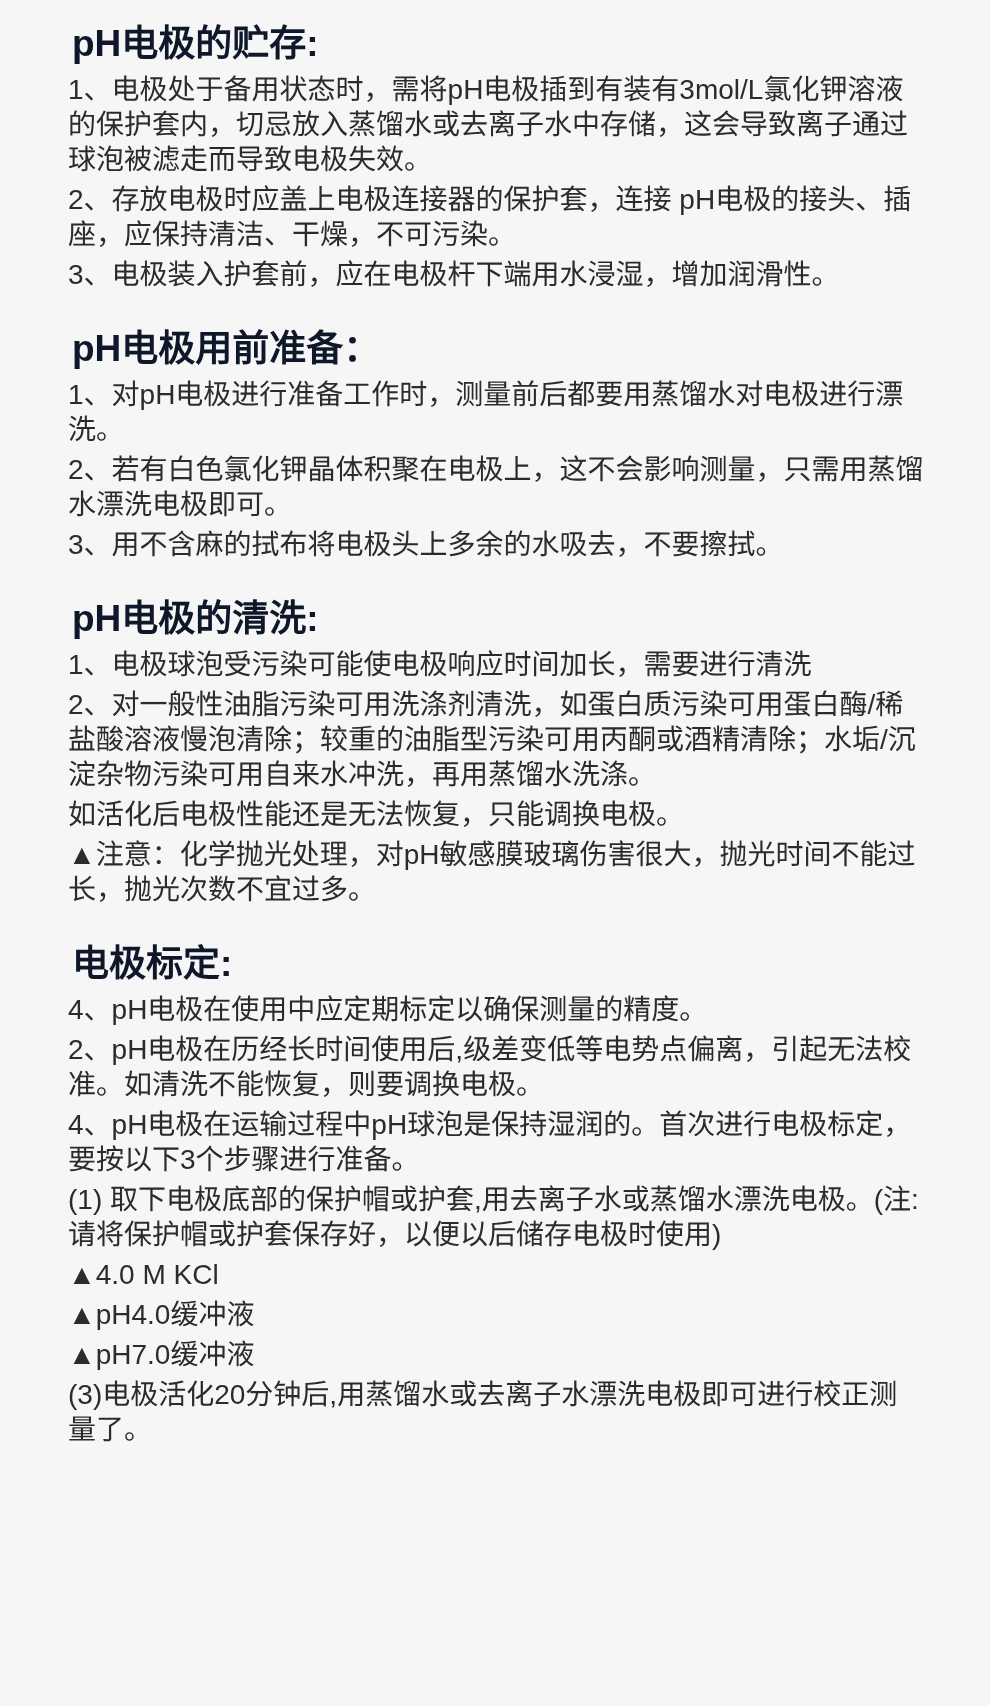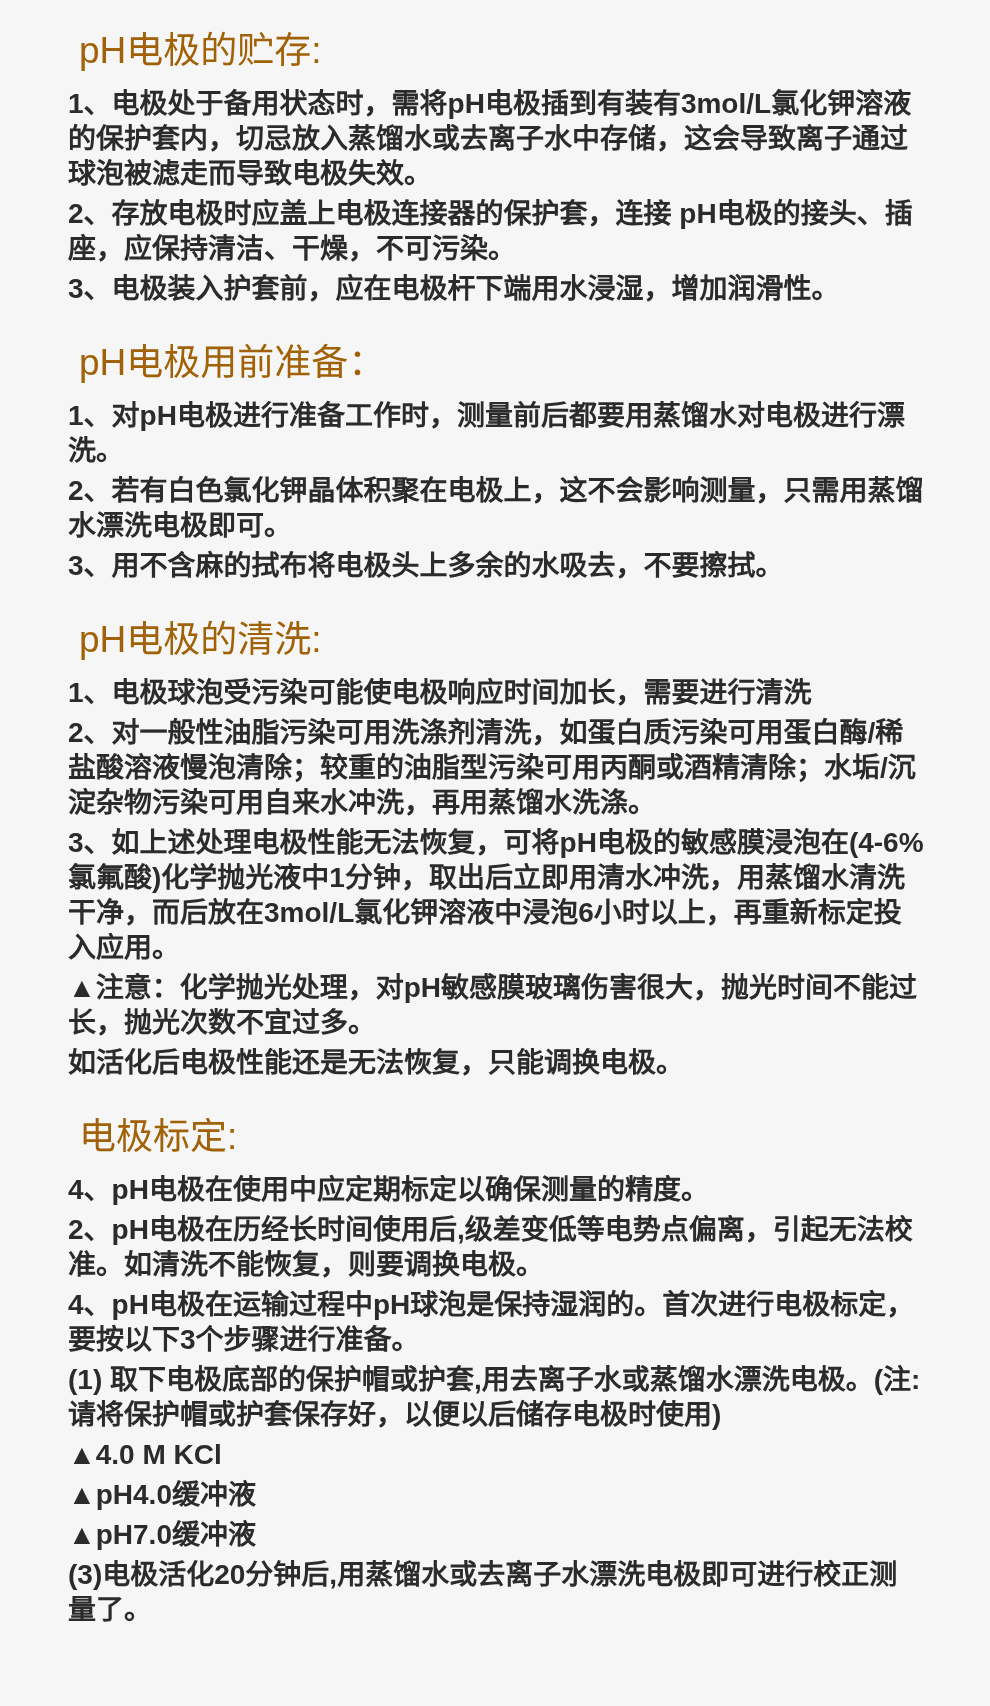--- a/index.html
+++ b/index.html
@@ -16,31 +16,31 @@
   }
   .doc {
     box-sizing: border-box;
     width: 990px;
     padding: 16px 66px 40px 68px;
   }
   .doc-section {
     margin: 0 0 33px 0;
   }
   .heading {
-    margin: 11px;
+    margin: 4px;
     font-size: 37px;
     line-height: 48px;
-    font-weight: 400;
-    color: #a16207;
+    font-weight: 700;
+    color: #0f172a;
   }
   .para {
     margin: 0 0 5px 0;
     font-size: 28px;
     line-height: 35px;
-    font-weight: 700;
+    font-weight: 400;
     color: #2b2b2b;
     word-break: break-all;
   }
 </style>
 </head>
 <body style="background: rgb(246, 246, 246); color: rgb(43, 43, 43);">
 
 <main class="doc">
   <section class="doc-section">
     <h2 class="heading">pH电极的贮存:</h2>
@@ -53,23 +53,22 @@
     <h2 class="heading">pH电极用前准备：</h2>
   <p class="para">1、对pH电极进行准备工作时，测量前后都要用蒸馏水对电极进行漂洗。</p>
       <p class="para">2、若有白色氯化钾晶体积聚在电极上，这不会影响测量，只需用蒸馏水漂洗电极即可。</p>
       <p class="para">3、用不含麻的拭布将电极头上多余的水吸去，不要擦拭。</p>
     </section>
 
   <section class="doc-section">
     <h2 class="heading">pH电极的清洗:</h2>
   <p class="para">1、电极球泡受污染可能使电极响应时间加长，需要进行清洗</p>
       <p class="para">2、对一般性油脂污染可用洗涤剂清洗，如蛋白质污染可用蛋白酶/稀盐酸溶液慢泡清除；较重的油脂型污染可用丙酮或酒精清除；水垢/沉淀杂物污染可用自来水冲洗，再用蒸馏水洗涤。</p>
-      <p class="para">3、如上述处理电极性能无法恢复，可将pH电极的敏感膜浸泡在(4-6%氯氟酸)化学抛光液中1分钟，取出后立即用清水冲洗，用蒸馏水清洗干净，而后放在3mol/L氯化钾溶液中浸泡6小时以上，再重新标定投入应用。</p>
+      <p class="para">如活化后电极性能还是无法恢复，只能调换电极。</p>
       <p class="para">▲注意：化学抛光处理，对pH敏感膜玻璃伤害很大，抛光时间不能过长，抛光次数不宜过多。</p>
-      <p class="para">如活化后电极性能还是无法恢复，只能调换电极。</p>
     </section>
 
   <section class="doc-section">
     <h2 class="heading">电极标定:</h2>
   <p class="para">4、pH电极在使用中应定期标定以确保测量的精度。</p>
       <p class="para">2、pH电极在历经长时间使用后,级差变低等电势点偏离，引起无法校准。如清洗不能恢复，则要调换电极。</p>
       <p class="para">4、pH电极在运输过程中pH球泡是保持湿润的。首次进行电极标定，要按以下3个步骤进行准备。</p>
       <p class="para">(1) 取下电极底部的保护帽或护套,用去离子水或蒸馏水漂洗电极。(注:请将保护帽或护套保存好，以便以后储存电极时使用)</p>
       <p class="para">▲4.0 M KCl</p>
       <p class="para">▲pH4.0缓冲液</p>

